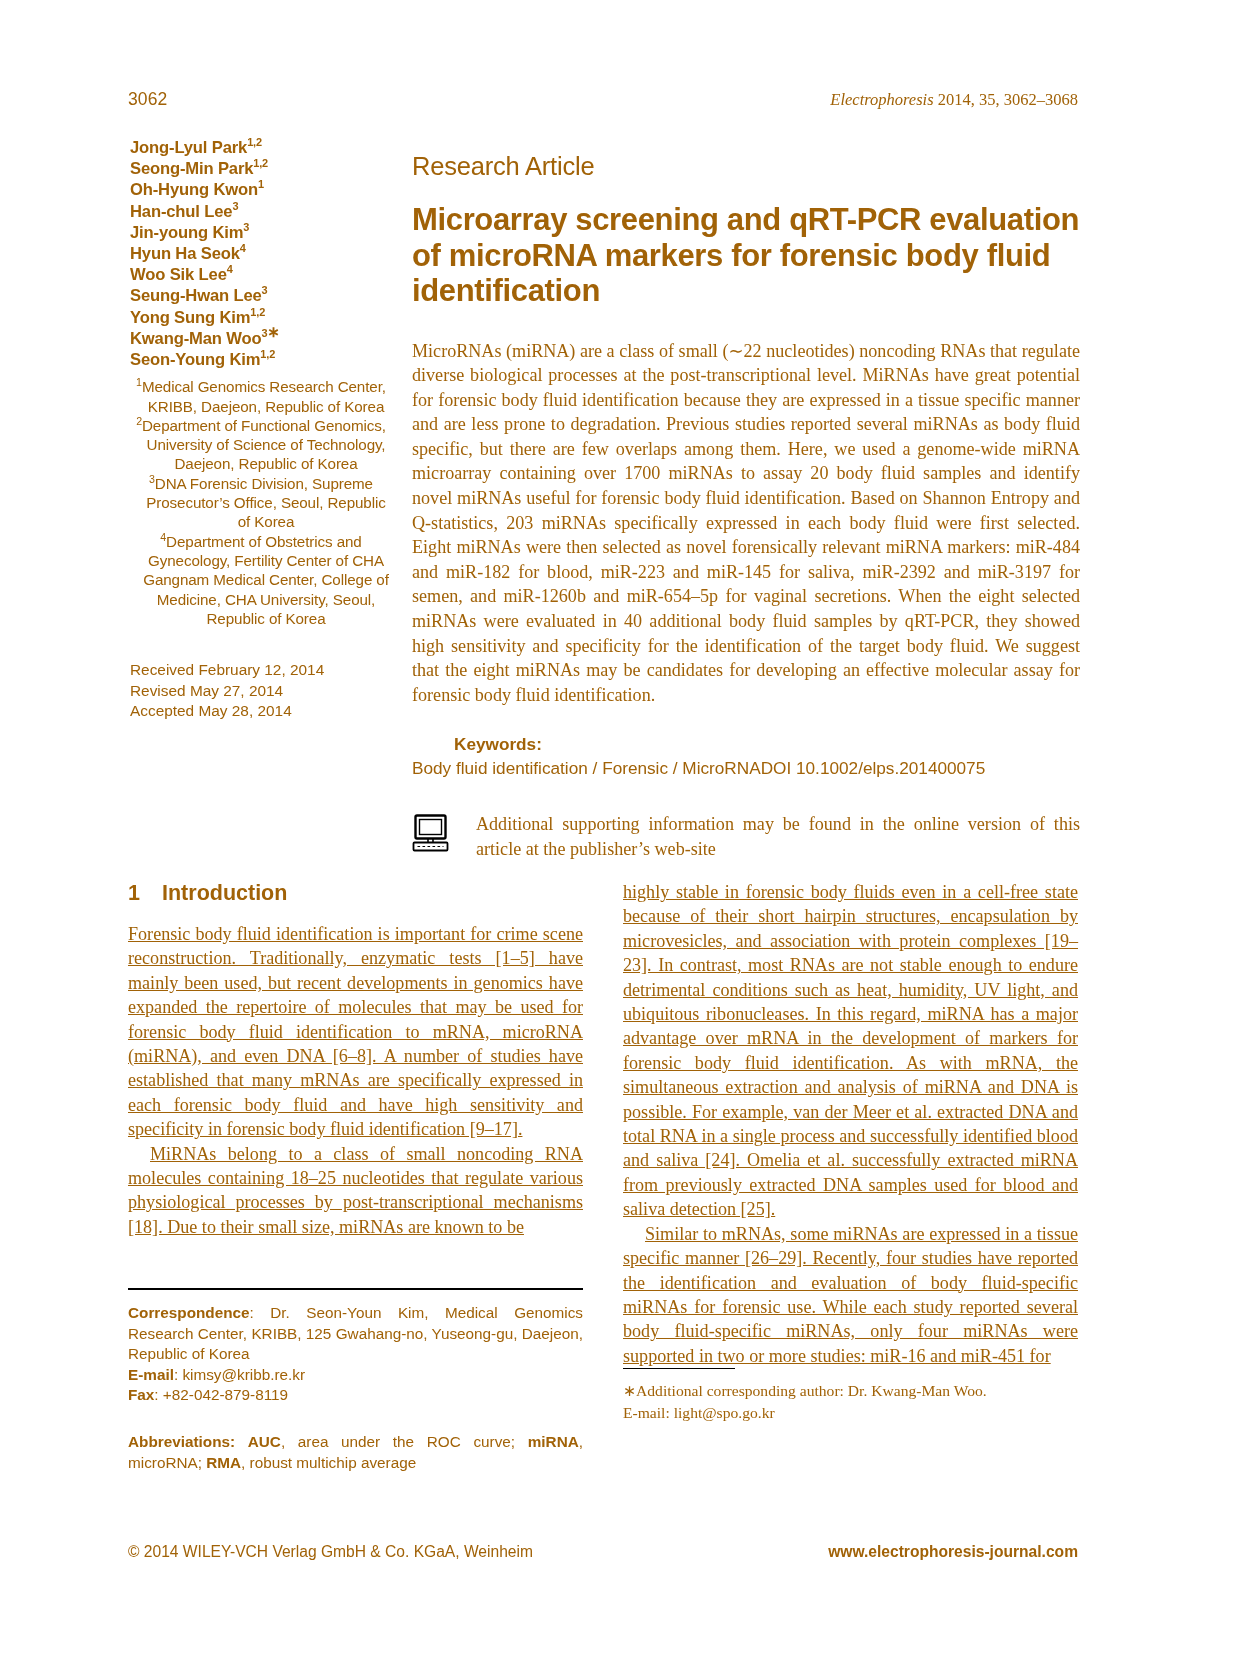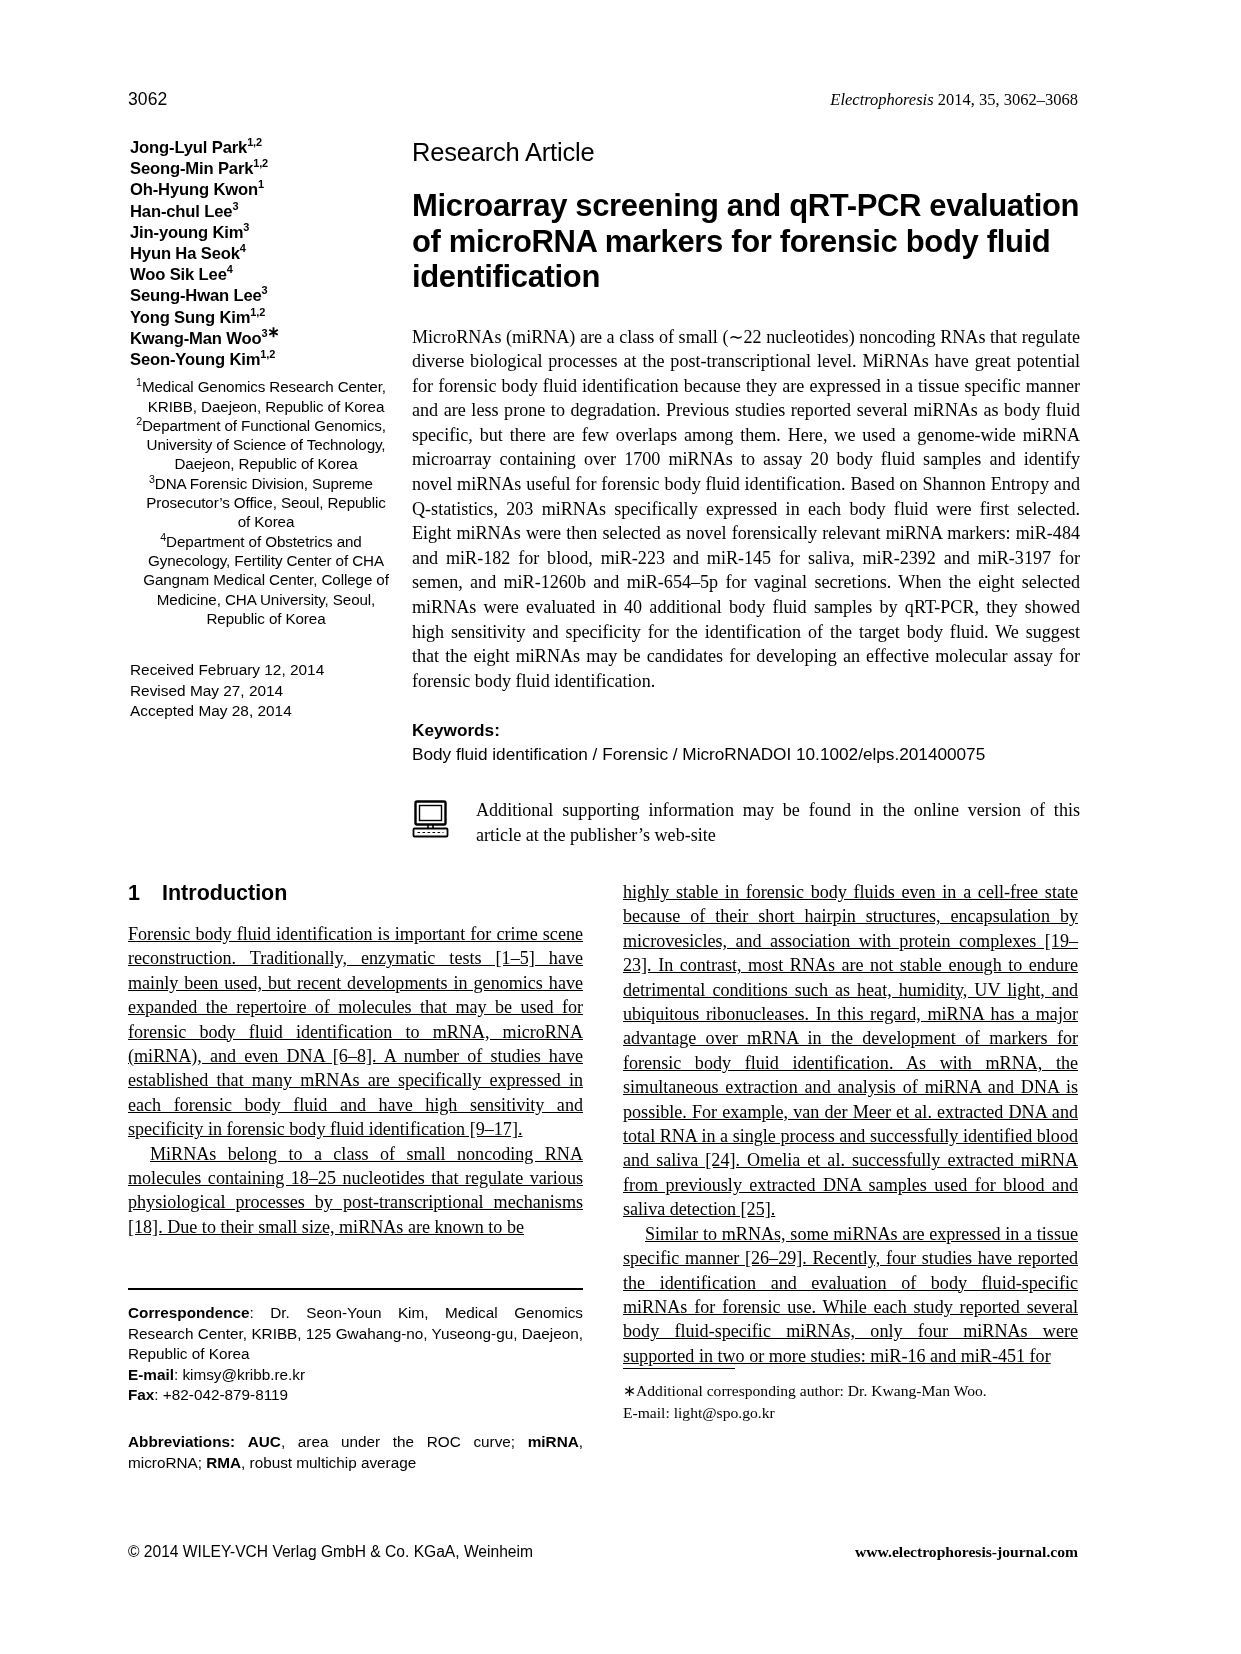--- a/index.html
+++ b/index.html
@@ -8,21 +8,21 @@
     background: #ffffff;
   }
   .page {
     position: relative;
     width: 1241px;
     height: 1654px;
     background: #ffffff;
     margin: 0 auto;
     overflow: hidden;
     font-family: "Liberation Serif", serif;
-    color: #000000;
+    color: #a16207;
   }
 
   
   .runhead {
     position: absolute;
     top: 89px;
     left: 128px;
     width: 950px;
     height: 24px;
     display: flex;
@@ -88,20 +88,21 @@
     top: 137px;
     left: 412px;
     width: 668px;
   }
   .kicker {
     font-family: "Liberation Sans", sans-serif;
     font-size: 25.5px;
     line-height: 30px;
     letter-spacing: -0.2px;
     margin-bottom: 21px;
+    margin-top: 14px;
   }
   .title {
     font-family: "Liberation Sans", sans-serif;
     font-weight: bold;
     font-size: 31px;
     line-height: 35.5px;
     letter-spacing: -0.35px;
     margin: 0 0 30px 0;
   }
   .abstract {
@@ -110,20 +111,21 @@
     line-height: 24.6px;
     text-align: justify;
     hyphens: none;
   }
   .kw-block { margin-top: 26px; }
   .kw-label {
     font-family: "Liberation Sans", sans-serif;
     font-weight: bold;
     font-size: 17.2px;
     line-height: 23px;
+    margin-left: 42px;
   }
   .kw-row {
     display: flex;
     align-items: baseline;
     font-family: "Liberation Sans", sans-serif;
     font-size: 17.2px;
     line-height: 24px;
   }
   .kw-terms { flex: 0 0 auto; }
   .kw-doi { white-space: nowrap; }
@@ -228,21 +230,21 @@
     position: absolute;
     left: 128px;
     top: 1543px;
     width: 950px;
     display: flex;
     justify-content: space-between;
     align-items: flex-end;
     font-family: "Liberation Sans", sans-serif;
     font-size: 15.6px;
   }
-  .footer-right { font-weight: bold; font-family: Liberation Serif, serif; }
+  .footer-right { font-weight: bold; }
 </style>
 </head>
 <body>
 
 <div class="page">
 
   <div class="runhead">
     <div class="runhead-folio">3062</div>
     <div class="runhead-journal"><span class="jtitle">Electrophoresis</span><span> 2014, 35, 3062–3068</span></div>
   </div>

